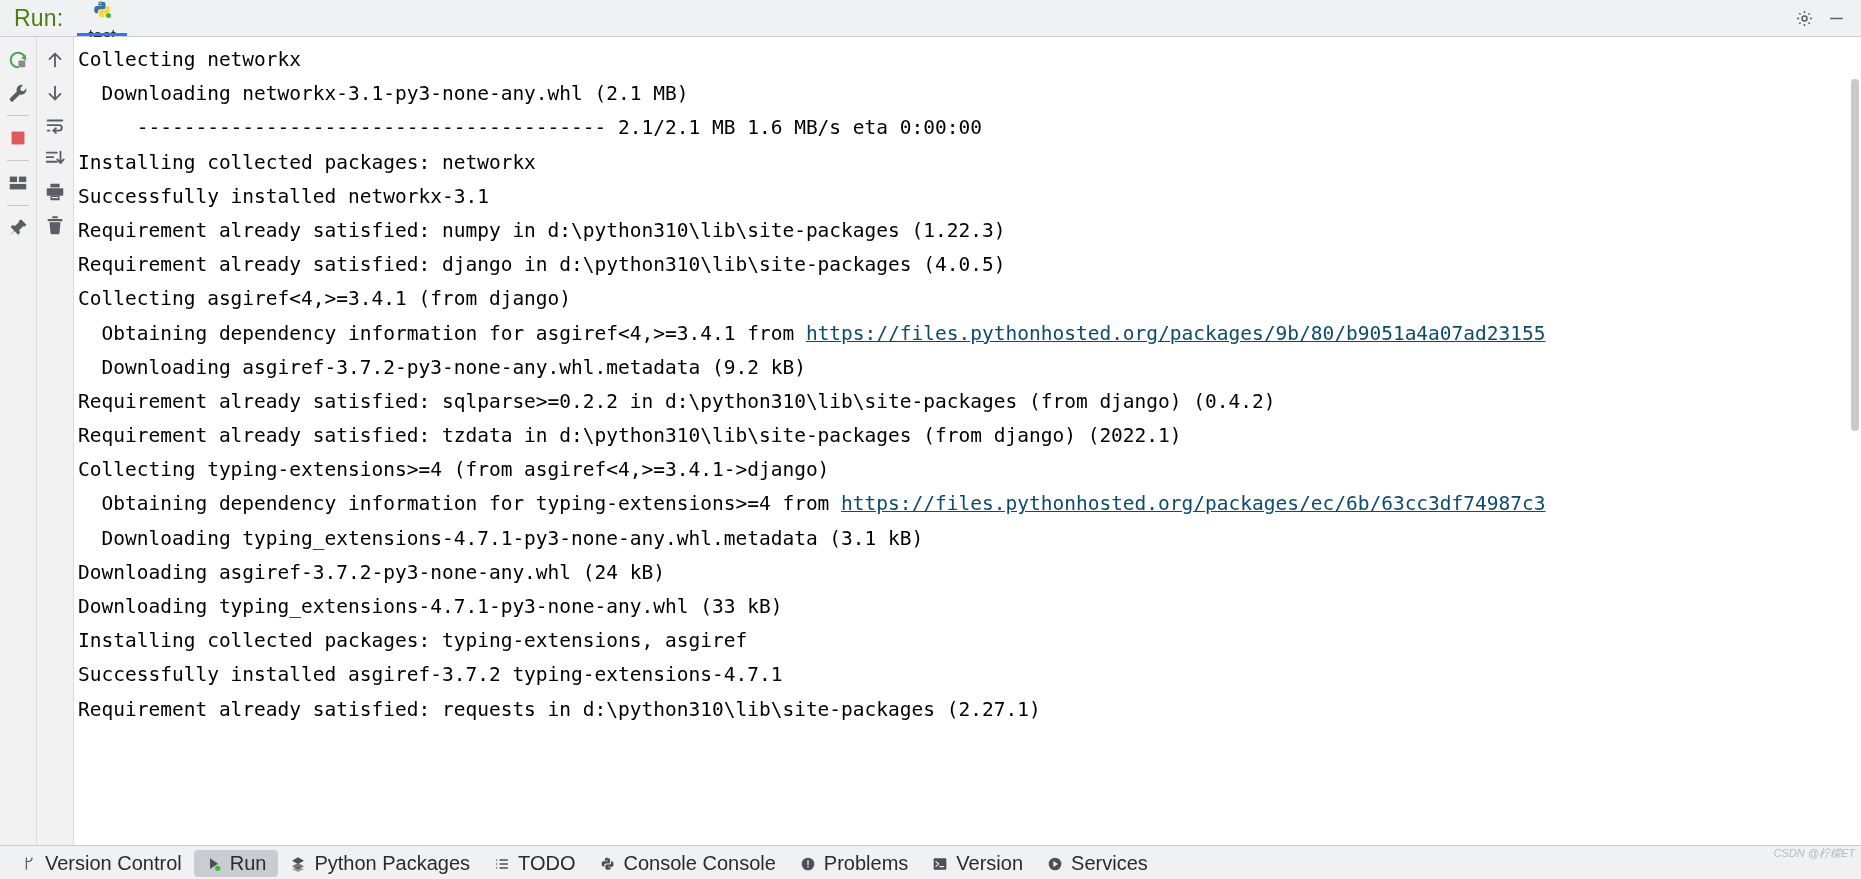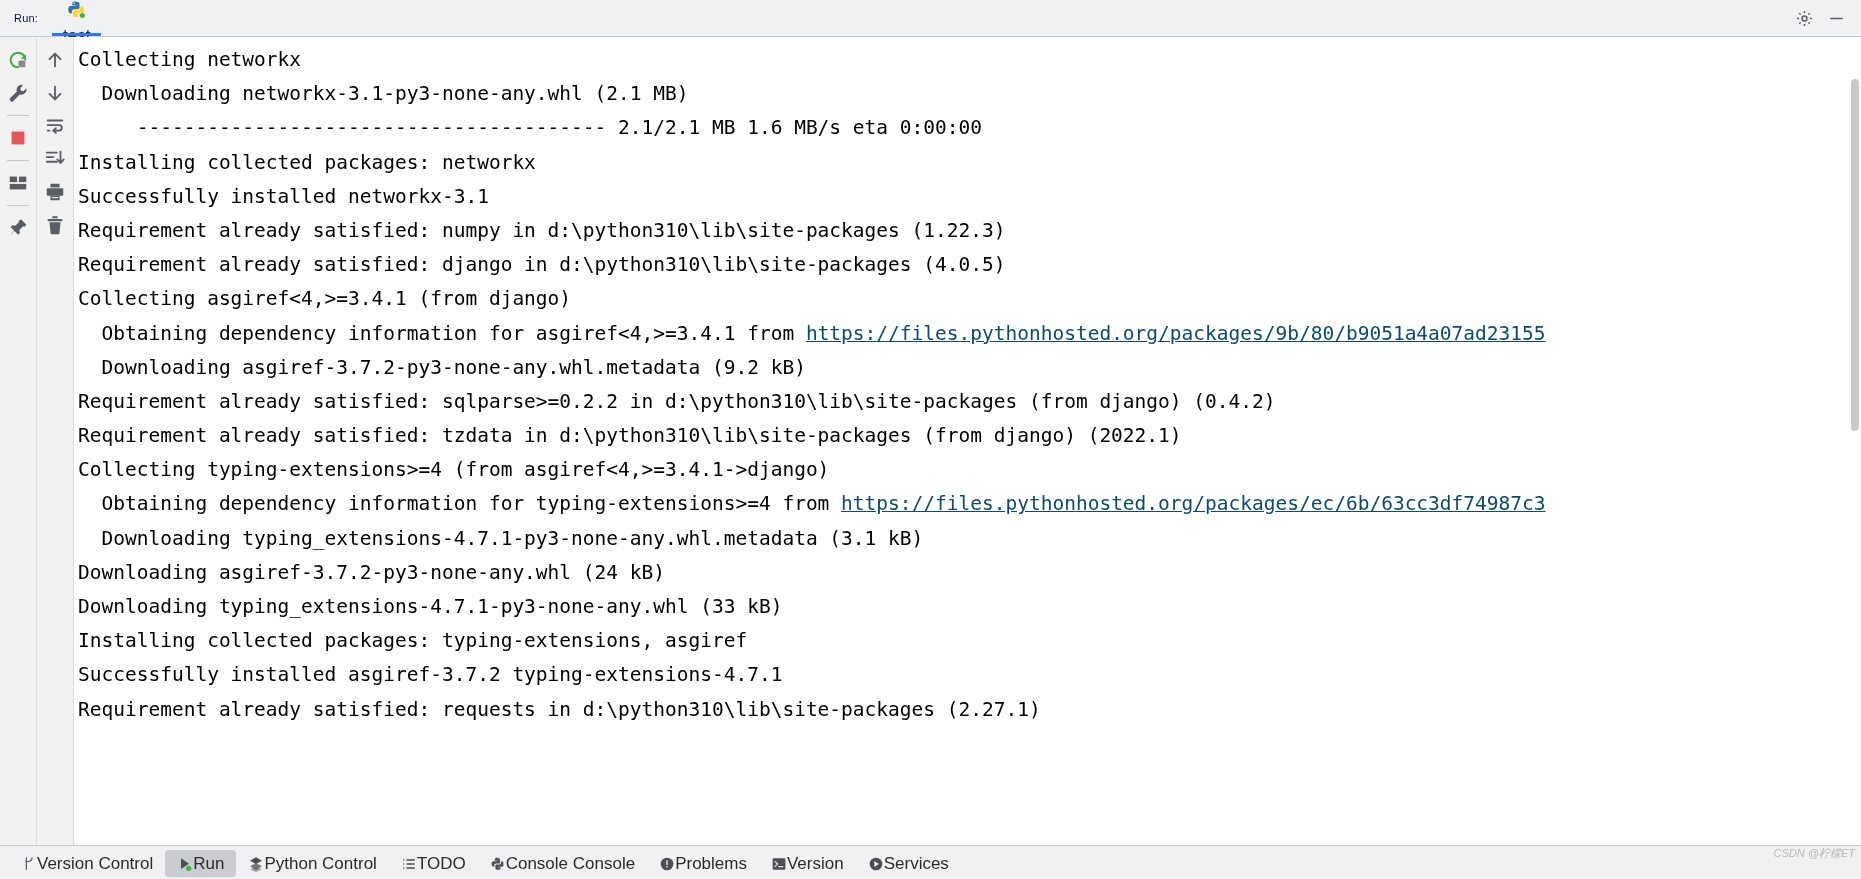--- a/index.html
+++ b/index.html
@@ -18,22 +18,22 @@
   
   #topbar {
     height: 36px;
     background: #eff1f3;
     border-bottom: 1px solid #c9ccd1;
     display: flex;
     align-items: stretch;
     position: relative;
   }
   #run-label {
-    font-size: 11px;
-    color: #0f172a;
+    font-size: 23px;
+    color: #4d7c0f;
     padding: 0 14px 0 14px;
     display: flex;
     align-items: center;
     letter-spacing: .2px;
   }
   .tab {
     display: flex;
     align-items: center;
     gap: 7px;
     padding: 0 11px 0 11px;
@@ -153,23 +153,24 @@
     background: #eff1f3;
     border-top: 1px solid #c9ccd1;
     display: flex;
     align-items: center;
     padding-left: 10px;
     position: relative;
   }
   .sb-item {
     display: flex;
     align-items: center;
+    gap: 8px;
     padding: 0 12px;
     height: 27px;
-    font-size: 17px;
+    font-size: 20px;
     color: #2b2b2b;
   }
   .sb-item.active {
     background: #c9ccd1;
     border-radius: 4px;
   }
   #watermark {
     position: absolute;
     right: 6px;
     bottom: 20px;
@@ -325,21 +326,21 @@
   </div>
 
   <div class="sb-item">
     <span>
       <svg class="icon-svg" width="16" height="16" viewBox="0 0 24 24" fill="#4c4f53">
         <path d="M12 2l9 5-9 5-9-5z"></path>
         <path d="M12 10.5l9 5-9 5-9-5z" opacity=".75"></path>
         <path d="M12 16l9 4-9 4-9-4z" opacity=".5"></path>
       </svg>
     </span>
-    <span>Python Control</span>
+    <span>Python Packages</span>
   </div>
 
   <div class="sb-item">
     <span>
       <svg class="icon-svg" width="16" height="16" viewBox="0 0 24 24" fill="none" stroke="#4c4f53" stroke-width="2" stroke-linecap="round">
         <path d="M4 6h.01M4 12h.01M4 18h.01M9 6h11M9 12h11M9 18h11"></path>
       </svg>
     </span>
     <span>TODO</span>
   </div>

